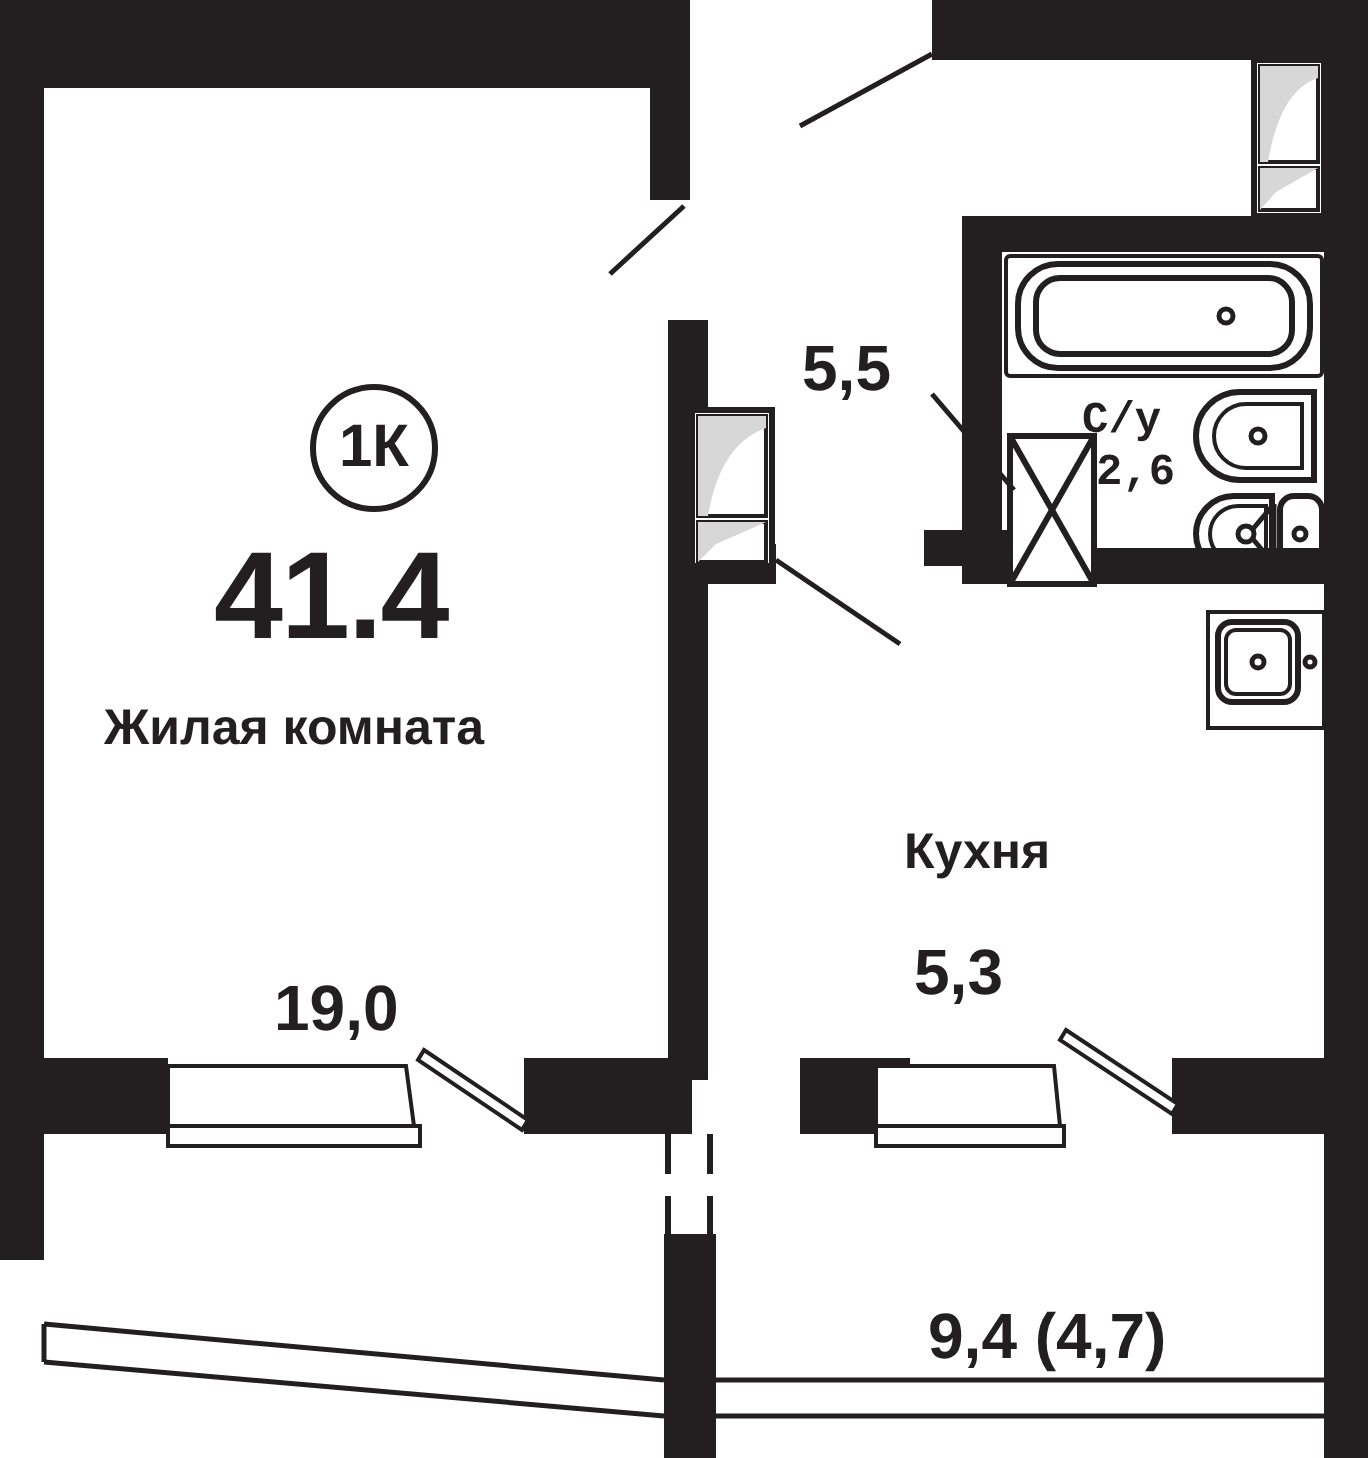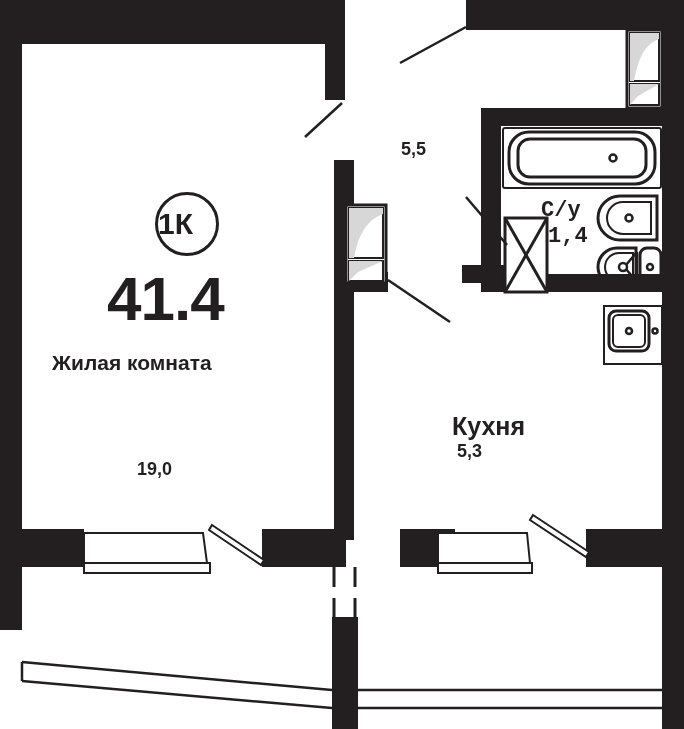--- a/index.html
+++ b/index.html
@@ -3,27 +3,27 @@
 <meta charset="utf-8">
 <style>
   html,body{margin:0;padding:0;background:#ffffff;}
   body{width:684px;height:729px;overflow:hidden;
        font-family:"Liberation Sans","DejaVu Sans",sans-serif;}
   #plan{position:relative;width:684px;height:729px;background:#fff;}
   #plan svg{position:absolute;left:0;top:0;}
   .lbl{position:absolute;color:#231f20;font-weight:bold;white-space:nowrap;
        letter-spacing:0px;line-height:1;}
   .lbl-room{font-size:25px;}
-  .lbl-area{font-size:18px;}
+  .lbl-area{font-size:32px;margin-top:28px;}
   .lbl-big{font-size:62px;letter-spacing:-1px;}
-  .lbl-sub{font-size:21px;}
+  .lbl-sub{font-size:25px;}
   .lbl-small{font-size:22px;font-family:Liberation Mono, monospace;}
   .badge{position:absolute;width:64px;height:64px;border:3px solid #231f20;
          border-radius:50%;box-sizing:border-box;display:flex;
-         align-items:center;justify-content:flex-start;}
+         align-items:center;justify-content:center;}
   .badge span{font-size:30px;font-weight:bold;color:#231f20;line-height:1;}
 </style>
 </head>
 <body>
 
 <div id="plan">
 
   <svg width="684" height="729" viewBox="0 0 684 729">
 
     <g fill="#231f20">
@@ -194,20 +194,21 @@
 
   <div class="lbl lbl-sub" style="left:52px;top:352px;">Жилая комната</div>
 
   <div class="lbl lbl-area" style="left:137px;top:460px;">19,0</div>
 
 
   <div class="lbl lbl-area" style="left:401px;top:140px;">5,5</div>
 
   <div class="lbl lbl-small" style="left:541px;top:200px;">С/у</div>
 
-  <div class="lbl lbl-small" style="left:548px;top:226px;">1,4</div>
+  <div class="lbl lbl-small" style="left:548px;top:226px;">2,6</div>
 
   <div class="lbl lbl-room" style="left:452px;top:374px;margin-top:40px;">Кухня</div>
 
   <div class="lbl lbl-area" style="left:457px;top:442px;">5,3</div>
 
+  <div class="lbl lbl-area" style="left:464px;top:624px;">9,4 (4,7)</div>
 
 </div>
 
 </body></html>

